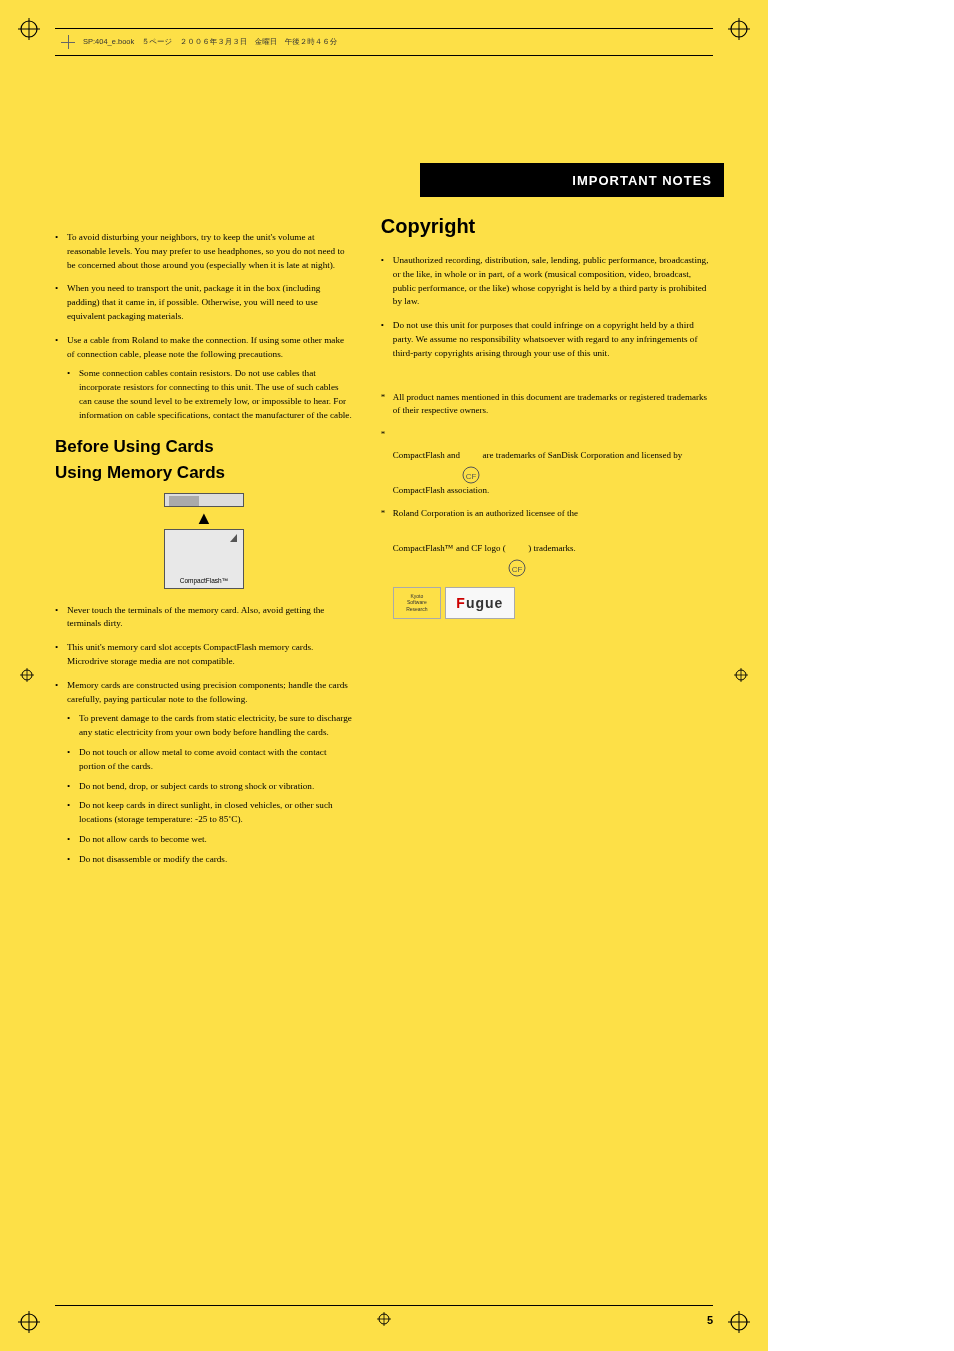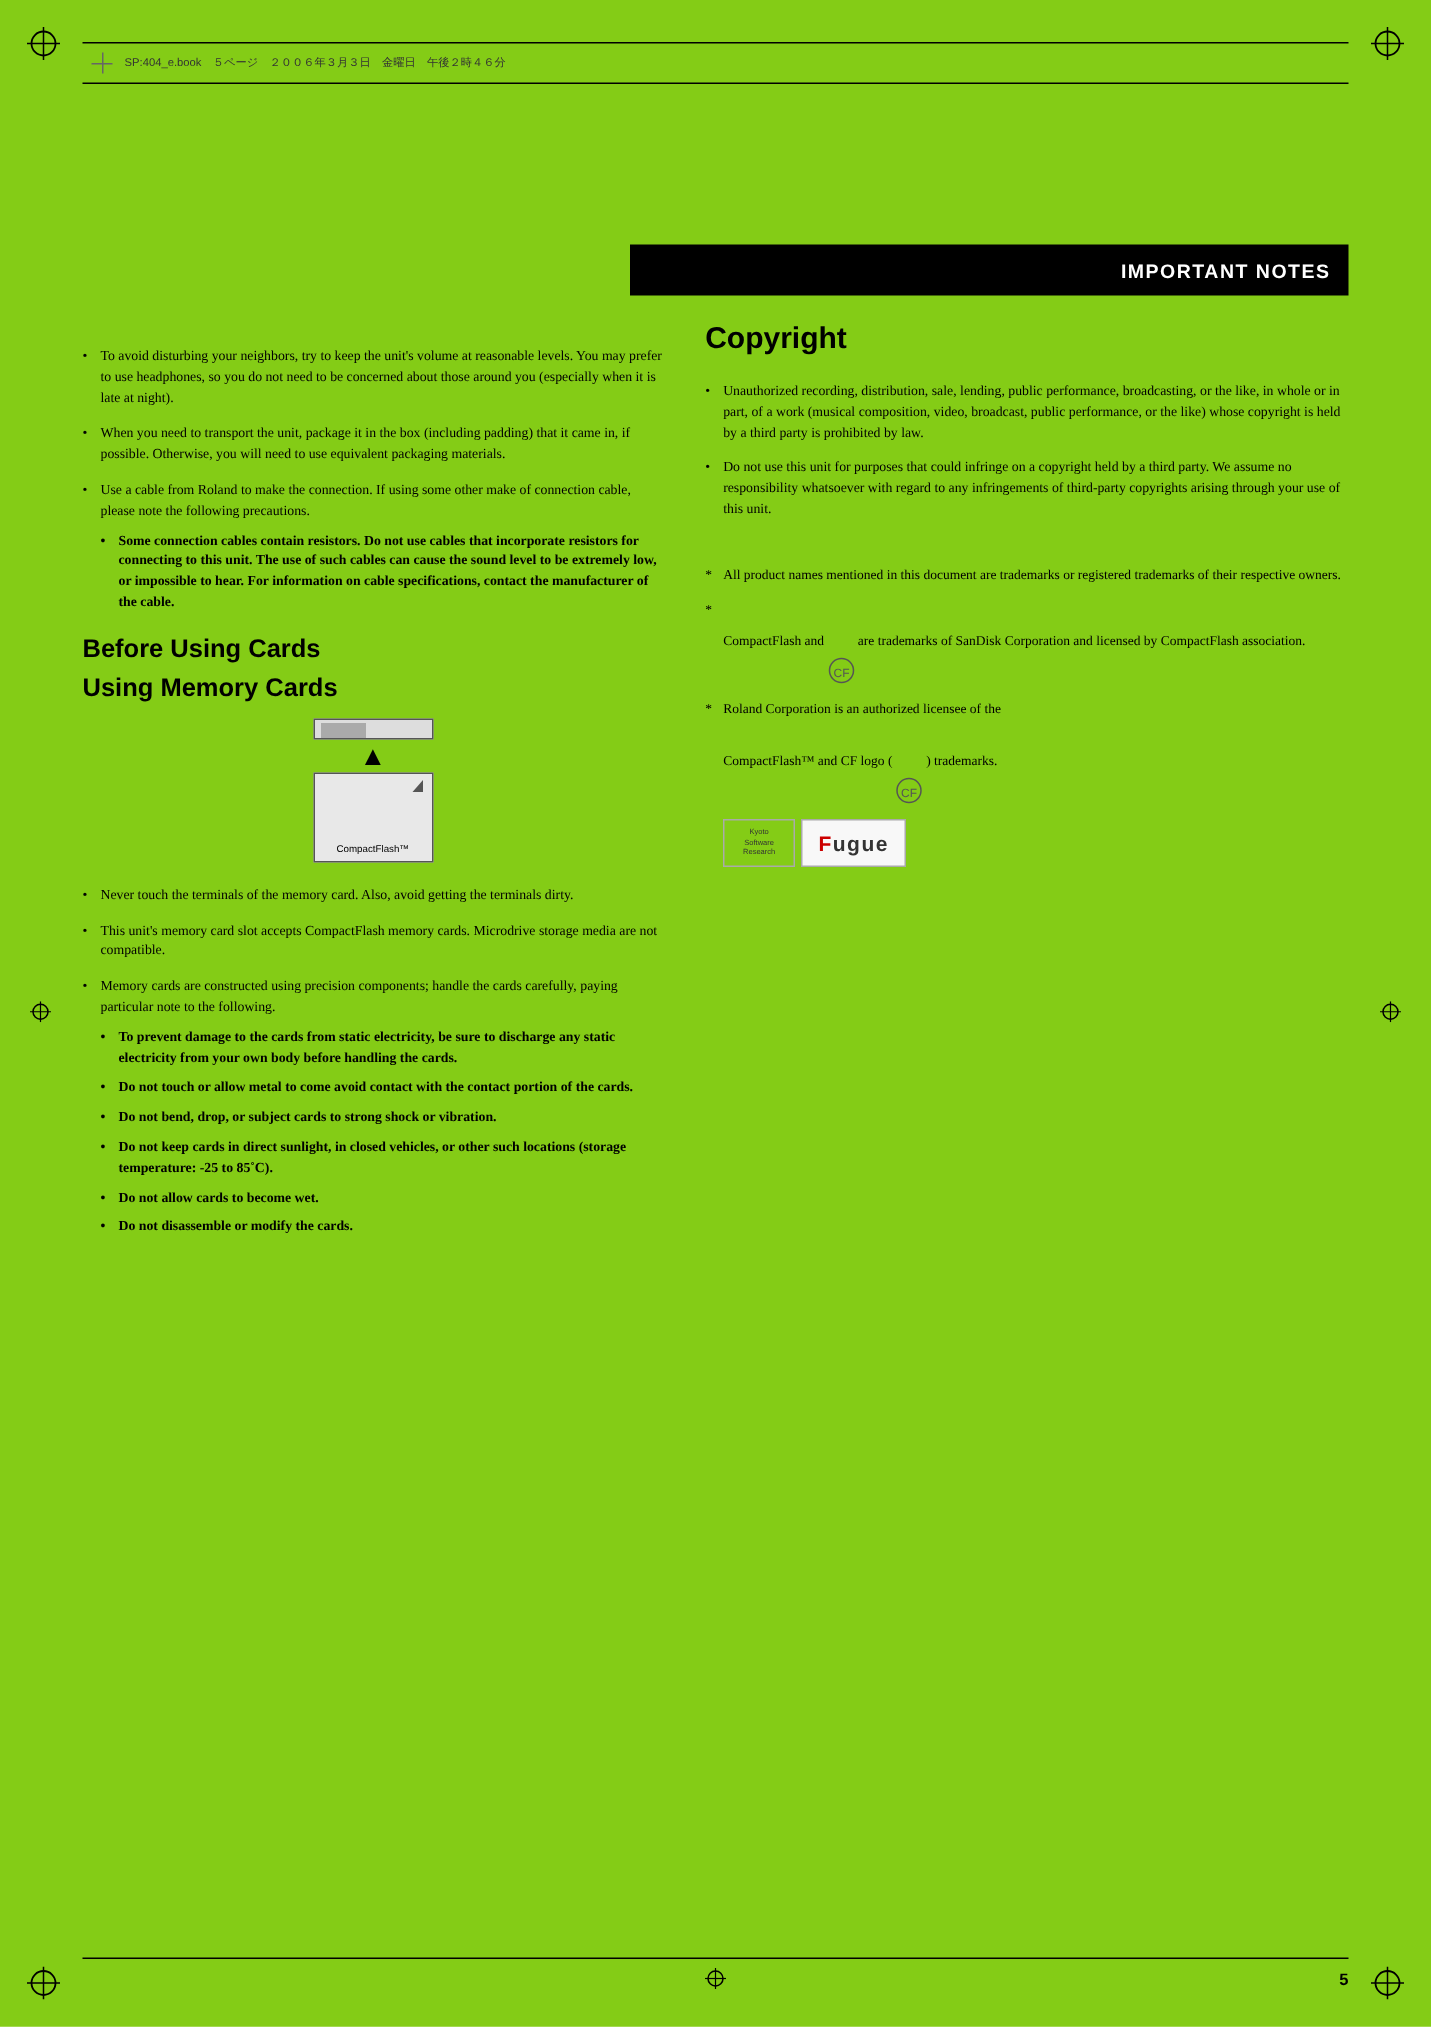--- a/index.html
+++ b/index.html
@@ -6,23 +6,23 @@
     body {
       background: #fff;
       font-family: 'Times New Roman', Times, serif;
       font-size: 9.5px;
       color: #000;
       width: 954px;
       min-height: 1351px;
       position: relative;
     }
     .page {
-      width: 954px;
+      width: 768px;
       min-height: 1351px;
-      background: #84cc16;
+      background: #fde047;
       position: relative;
       padding: 0;
     }
     
     .corner-mark {
       position: absolute;
       width: 22px;
       height: 22px;
     }
     .corner-mark svg { width: 100%; height: 100%; }
@@ -64,21 +64,21 @@
       font-size: 7.5px;
       font-family: Arial, sans-serif;
       color: #333;
     }
 
     
     .title-bar {
       position: absolute;
       top: 163px;
       left: 420px;
-      right: 55px;
+      right: 44px;
       height: 34px;
       background: #000;
       display: flex;
       align-items: center;
       justify-content: flex-end;
       padding-right: 12px;
     }
     .title-bar-text {
       color: #fff;
       font-family: Arial, sans-serif;
@@ -125,21 +125,20 @@
       left: 0;
       top: 0;
     }
     ul.notes-list li ul {
       list-style: none;
       margin-top: 6px;
     }
     ul.notes-list li ul li {
       padding-left: 12px;
       margin-bottom: 6px;
-      font-weight: bold;
     }
     ul.notes-list li ul li::before {
       content: '•';
     }
 
     
     .section-heading-large {
       font-family: Arial, sans-serif;
       font-size: 17px;
       font-weight: bold;

